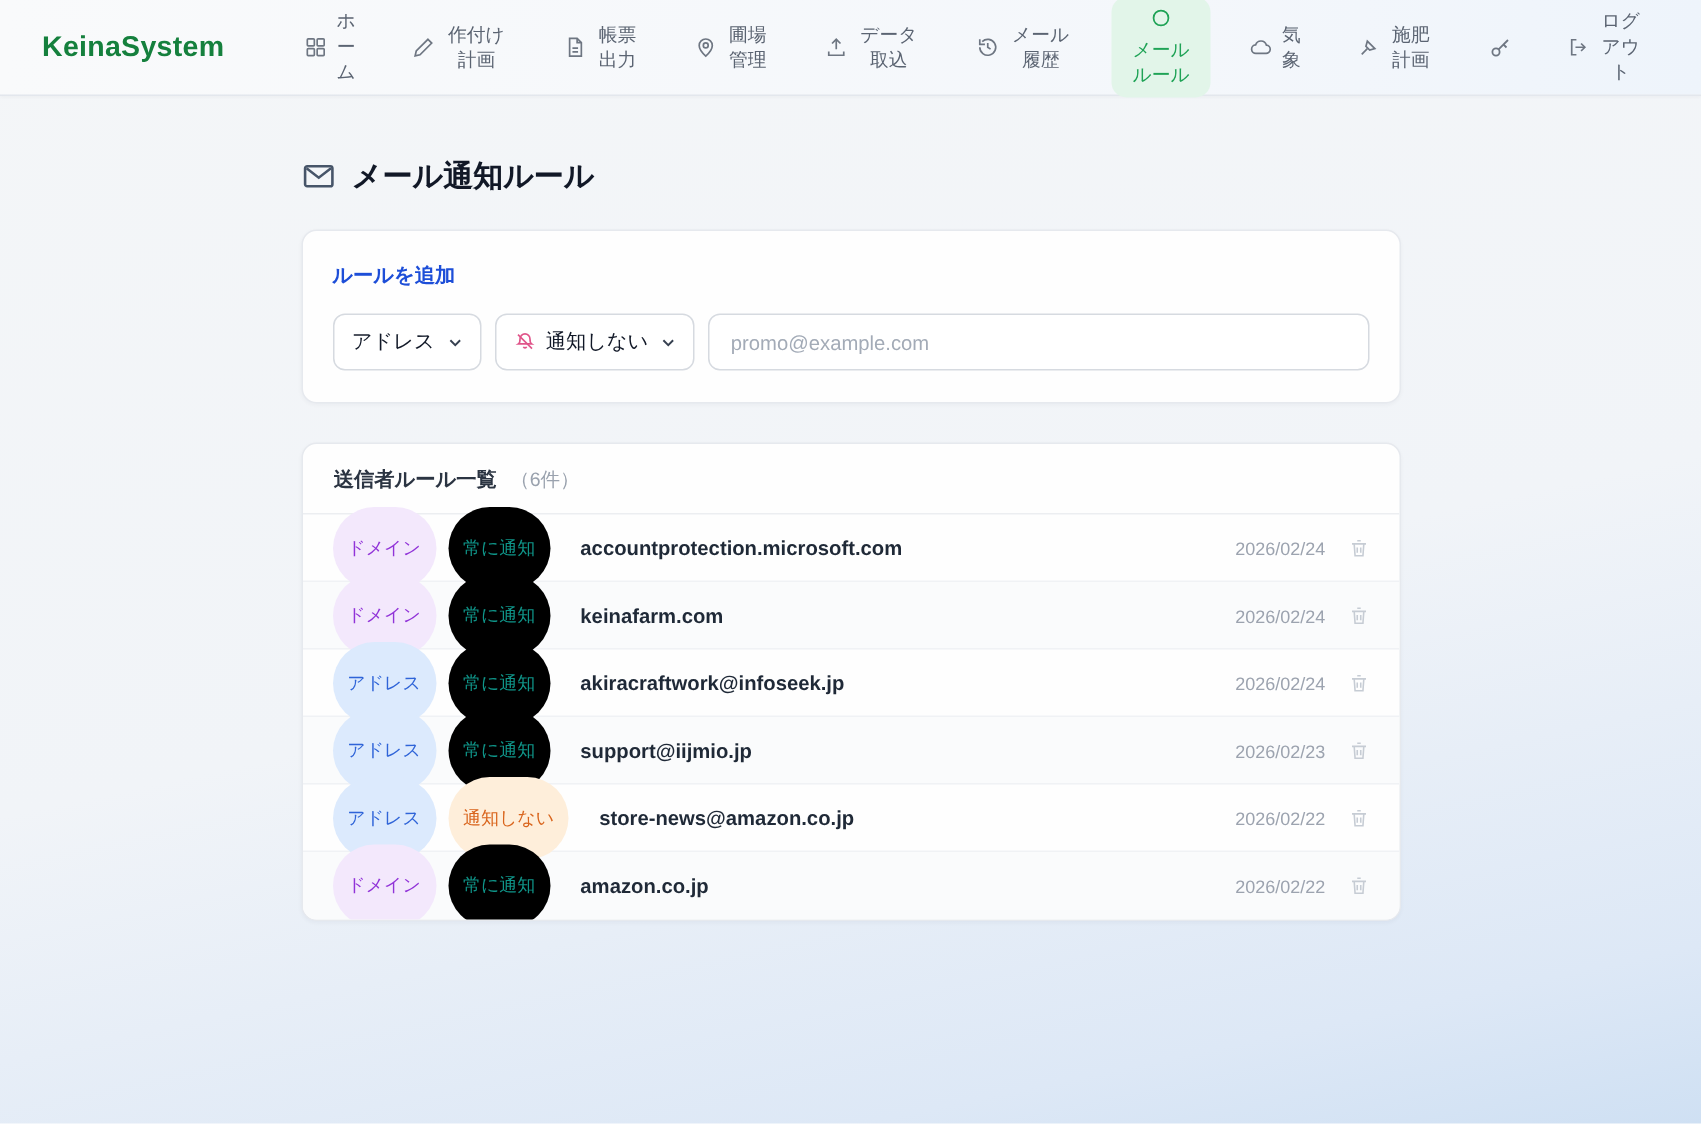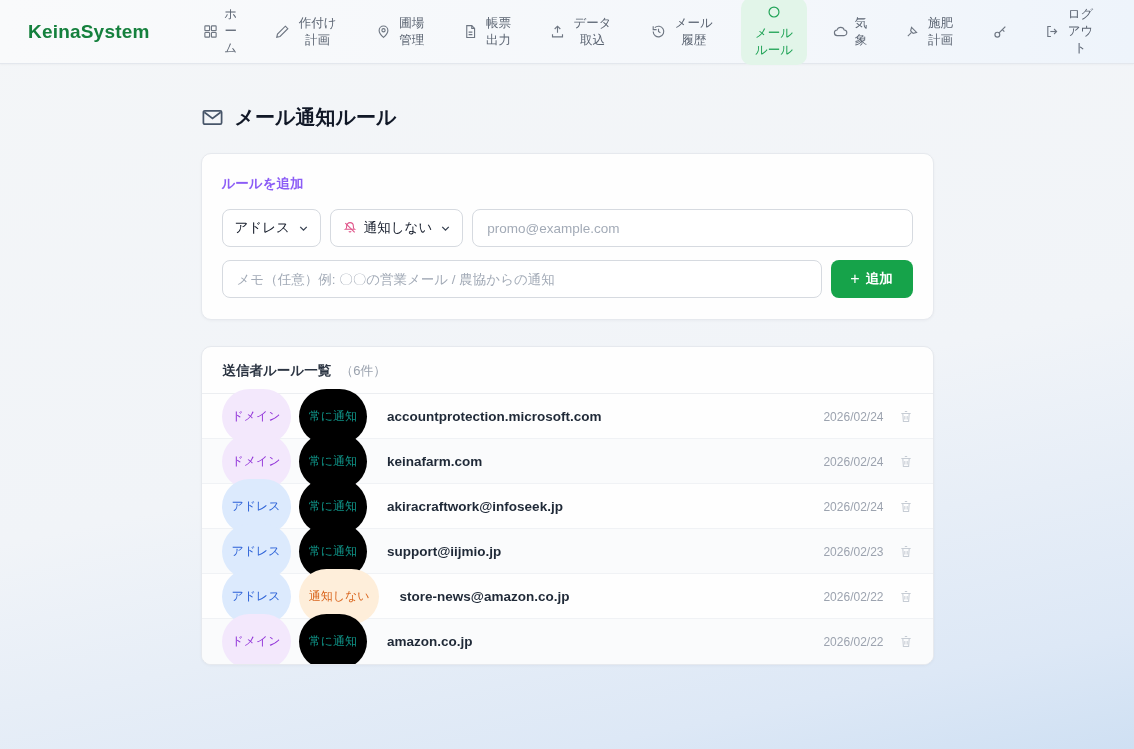--- a/index.html
+++ b/index.html
@@ -33,21 +33,21 @@
   
   .container { width:733px; margin:0 auto; padding-top:40px; }
   .page-title-row { display:flex; align-items:center; gap:11px; margin-bottom:22px; }
   .page-title { font-size:20px; font-weight:bold; color:#111827; }
   .card {
     background:#fefefe; border:1px solid #e6e9ee; border-radius:10px;
     box-shadow:0 1px 3px rgba(16,24,40,.04);
   }
   
   .card-add { padding:21px 20px; margin-bottom:26px; }
-  .form-title { font-size:13.5px; font-weight:bold; color:#8b5cf6; margin-bottom:16px; }
+  .form-title { font-size:13.5px; font-weight:bold; color:#1d4ed8; margin-bottom:16px; }
   .form-row { display:flex; gap:9px; }
   .form-row + .form-row { margin-top:13px; }
   .fake-select {
     height:38px; display:flex; align-items:center; gap:7px;
     border:1px solid #d6dae0; border-radius:8px; background:#fff;
     padding:0 10px 0 12px; font-size:13.5px; color:#111827; cursor:pointer;
     white-space:nowrap;
   }
   .fake-select .chev { display:flex; }
   .text-input {
@@ -111,36 +111,36 @@
         <svg width="15" height="15" viewBox="0 0 24 24" fill="none" stroke-width="1.8">
             <path d="M16.5 3.5l4 4L8 20l-5.2 1.2L4 16 16.5 3.5z"></path>
           </svg>
       </span>
       <span class="nav-label w3">作付け計画</span>
     </div>
 
     <div class="nav-item">
       <span class="nav-icon">
         <svg width="15" height="15" viewBox="0 0 24 24" fill="none" stroke-width="1.8">
-            <path d="M12 21.5s-7-6.3-7-11.3a7 7 0 0114 0c0 5-7 11.3-7 11.3z"></path>
-            <circle cx="12" cy="10" r="2.6"></circle>
-          </svg>
-      </span>
-      <span class="nav-label w2">圃場管理</span>
-    </div>
-
-    <div class="nav-item">
-      <span class="nav-icon">
-        <svg width="15" height="15" viewBox="0 0 24 24" fill="none" stroke-width="1.8">
             <path d="M6 2.5h8l4.5 4.5v14.5H6z"></path>
             <path d="M14 2.5V7h4.5"></path>
             <path d="M9 13h6M9 17h6"></path>
           </svg>
       </span>
       <span class="nav-label w2">帳票出力</span>
+    </div>
+
+    <div class="nav-item">
+      <span class="nav-icon">
+        <svg width="15" height="15" viewBox="0 0 24 24" fill="none" stroke-width="1.8">
+            <path d="M12 21.5s-7-6.3-7-11.3a7 7 0 0114 0c0 5-7 11.3-7 11.3z"></path>
+            <circle cx="12" cy="10" r="2.6"></circle>
+          </svg>
+      </span>
+      <span class="nav-label w2">圃場管理</span>
     </div>
 
     <div class="nav-item">
       <span class="nav-icon">
         <svg width="15" height="15" viewBox="0 0 24 24" fill="none" stroke-width="1.8">
             <path d="M4 16.5v4h16v-4"></path>
             <path d="M12 3.5V14"></path>
             <path d="M7.5 8L12 3.5 16.5 8"></path>
           </svg>
       </span>
@@ -247,27 +247,20 @@
         <span class="chev">
           <svg width="13" height="13" viewBox="0 0 24 24" fill="none" stroke="#374151" stroke-width="2.4">
               <polyline points="6 9 12 15 18 9"></polyline>
             </svg>
         </span>
       </div>
 
       <input class="text-input grow" type="text" placeholder="promo@example.com" style="">
     </div>
 
-    <div class="form-row">
-      <input class="text-input grow" type="text" placeholder="メモ（任意）例: 〇〇の営業メール / 農協からの通知" style="">
-      <button class="add-btn">
-        <span class="plus">+</span>
-        <span>追加</span>
-      </button>
-    </div>
   </section>
 
   <section class="card card-list">
     <div class="list-header">
       <span class="list-title">送信者ルール一覧</span>
       <span class="list-count">（6件）</span>
     </div>
 
     <div class="rule-row">
       <span class="badge badge-domain">ドメイン</span>

